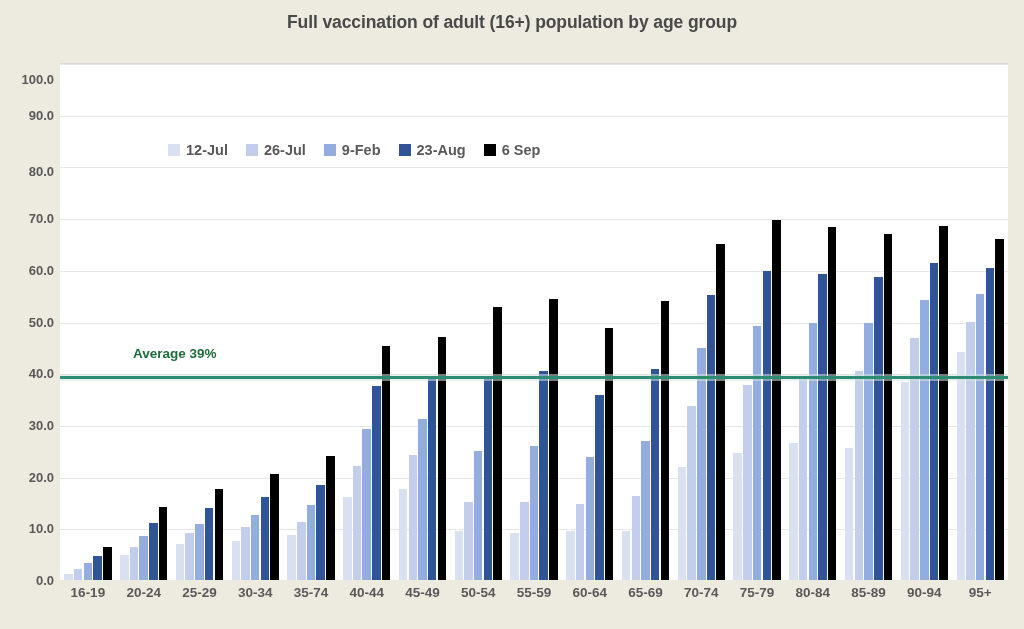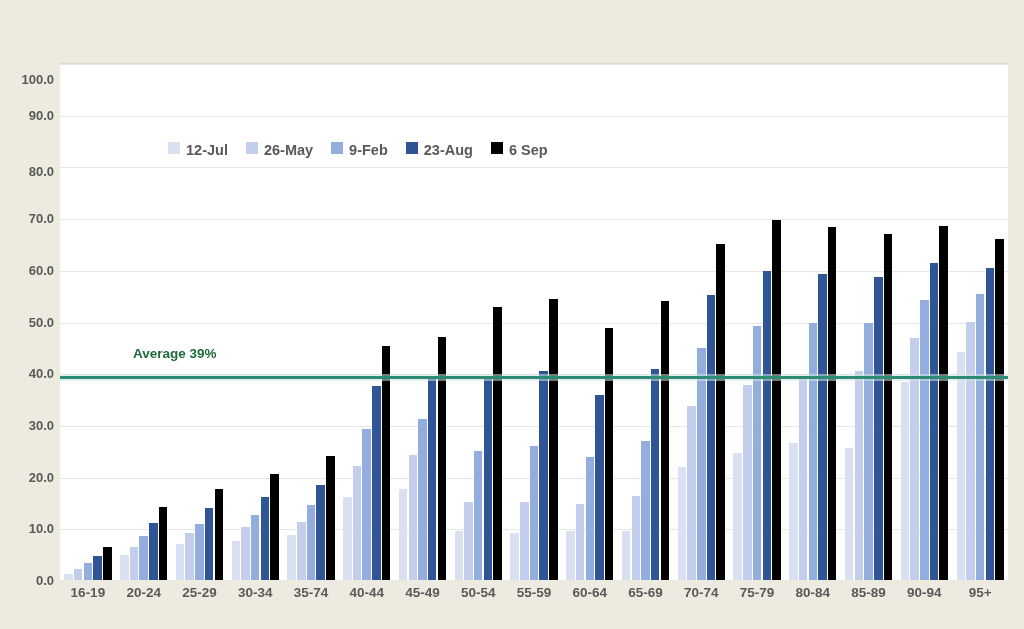--- a/index.html
+++ b/index.html
@@ -135,38 +135,40 @@
     position: absolute;
     left: 168px;
     top: 142px;
     display: flex;
     align-items: center;
     gap: 18px;
     z-index: 7;
   }
   .legend-item {
     display: flex;
+    align-items: center;
     gap: 6px;
   }
   .legend-swatch {
     width: 12px;
     height: 12px;
     display: inline-block;
   }
   .legend-label {
     font-size: 14.5px;
     font-weight: bold;
     color: #595959;
   }
 </style>
 </head>
 <body>
 
 <div id="chart-root">
 
+  <div id="chart-title">Full vaccination of adult (16+) population by age group</div>
 
   <div id="y-axis-labels">
       <div class="ytick" style="top: 517px;">0.0</div>
       <div class="ytick" style="top: 465.3px;">10.0</div>
       <div class="ytick" style="top: 413.6px;">20.0</div>
       <div class="ytick" style="top: 361.9px; padding-left: 14px;">30.0</div>
       <div class="ytick" style="top: 310.2px;">40.0</div>
       <div class="ytick" style="top: 258.5px;">50.0</div>
       <div class="ytick" style="top: 206.8px;">60.0</div>
       <div class="ytick" style="top: 155.1px; text-align: right;">70.0</div>
@@ -315,21 +317,21 @@
 
   <div id="avg-label" style="left: 133px; top: 346.302px; color: rgb(31, 107, 59);">Average 39%</div>
 
   <div id="legend">
       <div class="legend-item">
         <span class="legend-swatch" style="background: rgb(217, 224, 242);"></span>
         <span class="legend-label">12-Jul</span>
       </div>
       <div class="legend-item">
         <span class="legend-swatch" style="background: rgb(194, 206, 236);"></span>
-        <span class="legend-label">26-May</span>
+        <span class="legend-label">26-Jul</span>
       </div>
       <div class="legend-item">
         <span class="legend-swatch" style="background: rgb(147, 173, 222);"></span>
         <span class="legend-label">9-Feb</span>
       </div>
       <div class="legend-item">
         <span class="legend-swatch" style="background: rgb(47, 85, 150);"></span>
         <span class="legend-label">23-Aug</span>
       </div>
       <div class="legend-item">

